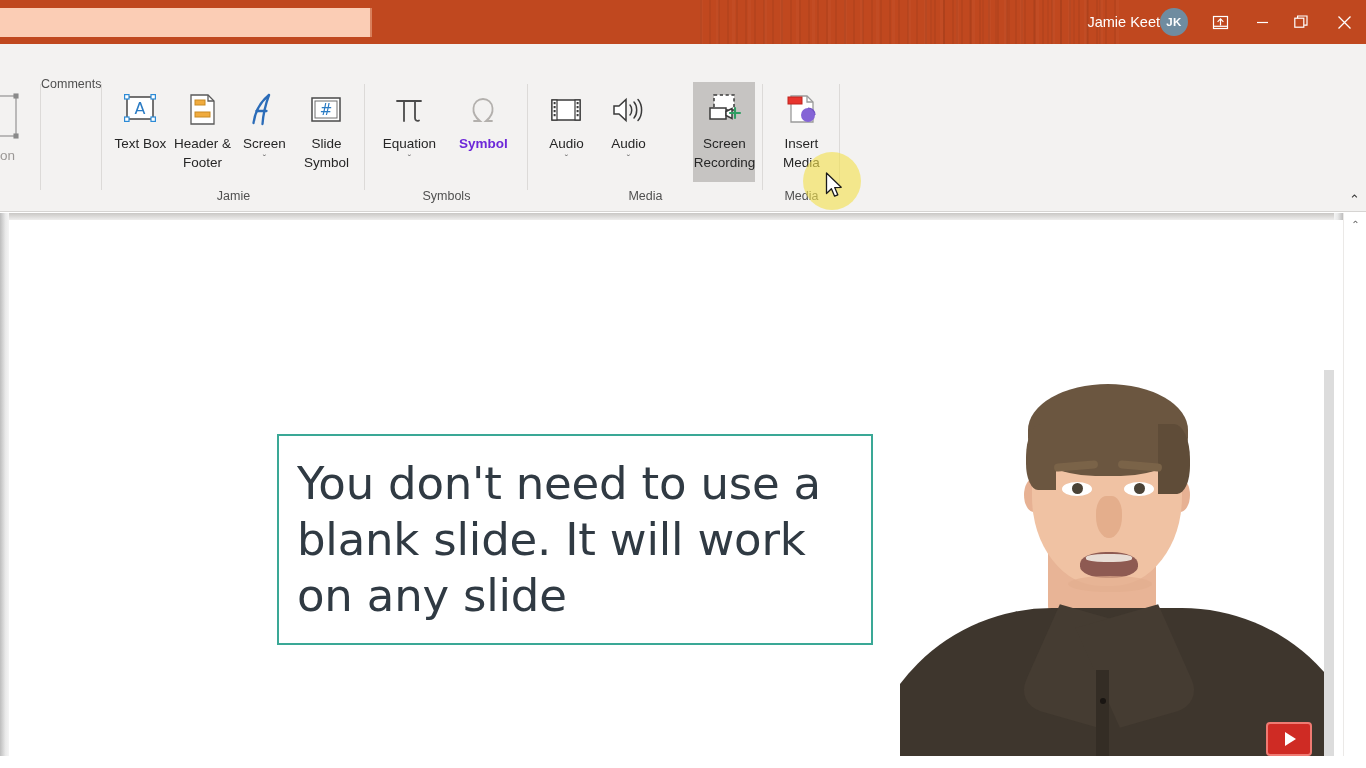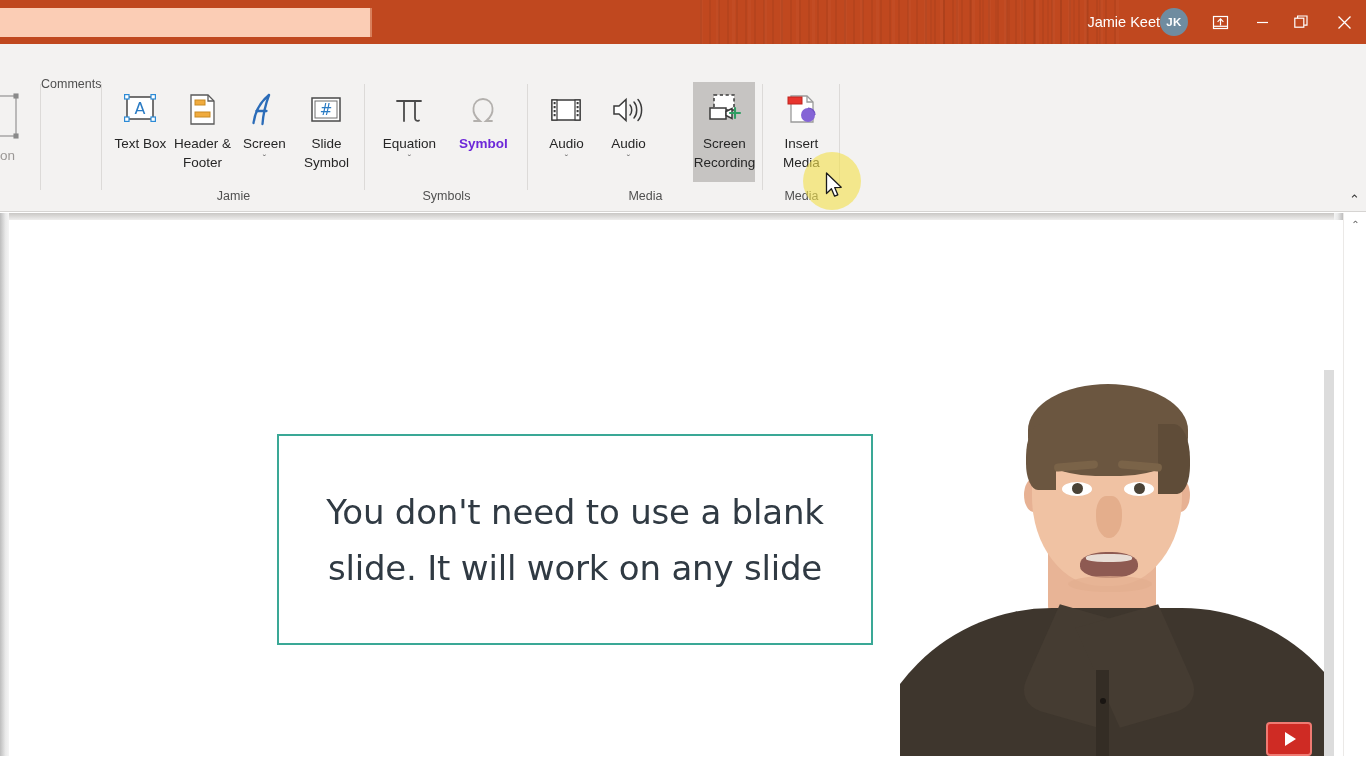--- a/index.html
+++ b/index.html
@@ -179,22 +179,22 @@
   
   .textbox {
     position: absolute; left: 268px; top: 214px;
     width: 596px; height: 211px;
     border: 2px solid #3aa896; background: #ffffff;
     display: flex; align-items: center; justify-content: center;
     padding: 6px 18px;
   }
   .textbox p {
     font-family: "DejaVu Sans", sans-serif;
-    font-size: 34px; line-height: 56px;
-    color: #303a43; text-align: center; font-weight: 400;
+    font-size: 45px; line-height: 56px;
+    color: #303a43; font-weight: 400;
     letter-spacing: -.2px;
   }
 
   
   .presenter {
     position: absolute; left: 900px; top: 370px;
     width: 434px; height: 398px; overflow: hidden;
     background: #ffffff; z-index: 25;
   }
   .p-neck {

